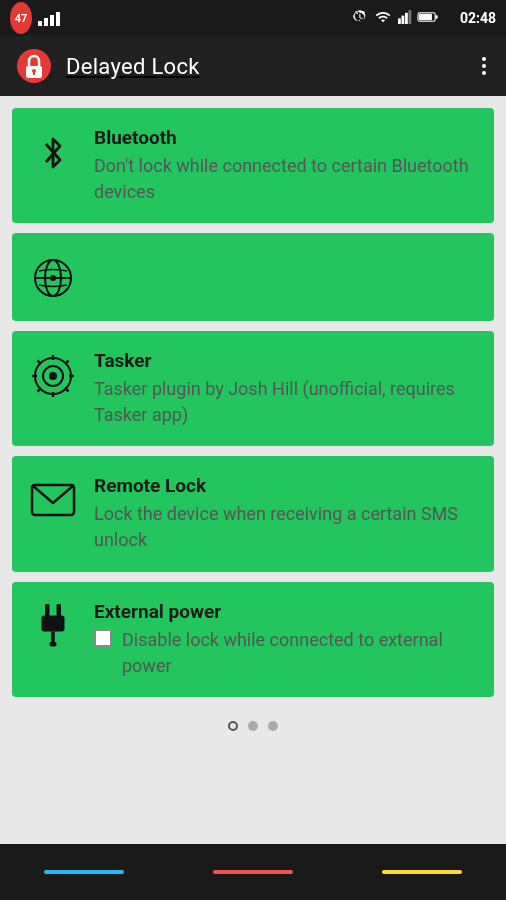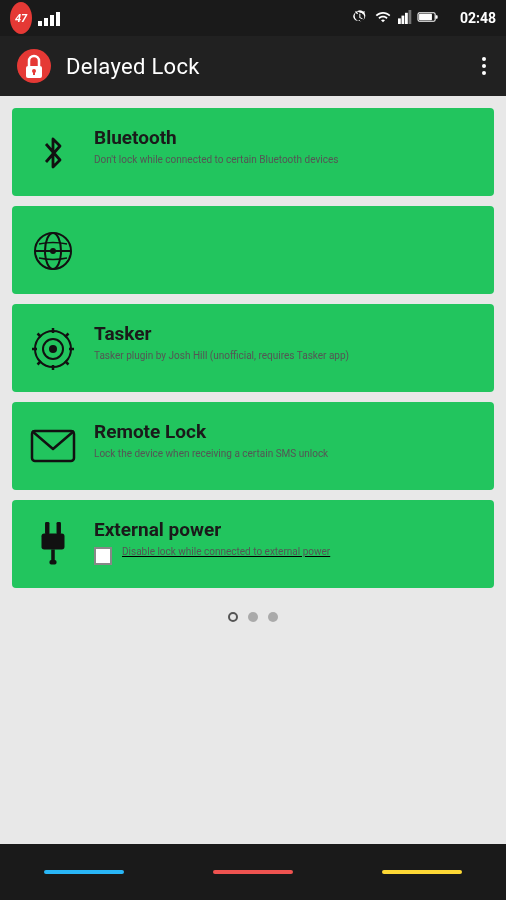--- a/index.html
+++ b/index.html
@@ -32,21 +32,20 @@
       background: #e53935;
       color: white;
       font-size: 11px;
       font-weight: bold;
       border-radius: 50%;
       width: 22px;
       height: 32px;
       display: flex;
       align-items: center;
       justify-content: center;
-      font-style: italic;
     }
     .status-bars {
       display: flex;
       gap: 2px;
       align-items: flex-end;
       height: 16px;
     }
     .status-bar-line {
       background: white;
       width: 4px;
@@ -67,20 +66,21 @@
 
     
     .app-bar {
       background: #212121;
       height: 60px;
       display: flex;
       align-items: center;
       padding: 0 16px;
       gap: 14px;
       flex-shrink: 0;
+      text-decoration: underline;
     }
     .app-logo {
       width: 36px;
       height: 36px;
       position: relative;
     }
     .app-title {
       color: white;
       font-size: 22px;
       font-weight: 400;
@@ -137,35 +137,34 @@
     .card-content {
       flex: 1;
     }
     .card-title {
       font-size: 19px;
       font-weight: bold;
       color: #1a1a1a;
       margin-bottom: 4px;
     }
     .card-desc {
-      font-size: 10px;
+      font-size: 18px;
       color: #555;
       line-height: 1.45;
     }
 
     
     .card-content-with-checkbox {
       flex: 1;
     }
     .checkbox-row {
       display: flex;
       align-items: flex-start;
       gap: 10px;
       margin-top: 4px;
-      text-decoration: underline;
     }
     .checkbox-box {
       width: 18px;
       height: 18px;
       border: 2px solid #888;
       background: white;
       flex-shrink: 0;
       margin-top: 2px;
     }
 

